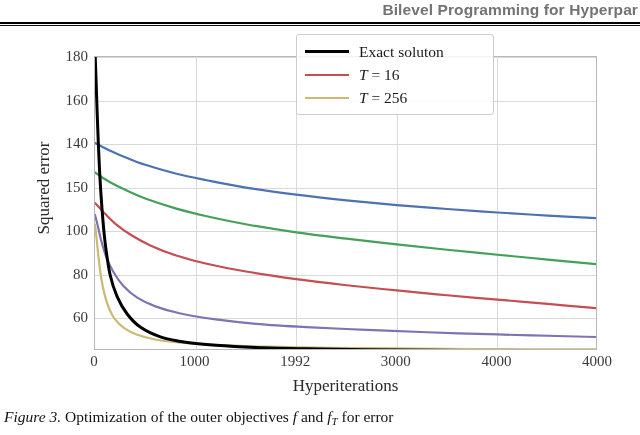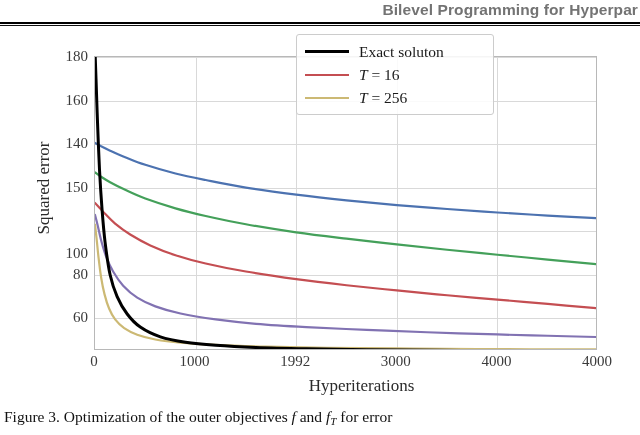--- a/index.html
+++ b/index.html
@@ -93,21 +93,21 @@
     top: 0;
     transform: translateX(-50%);
     font-size: 15px;
     color: #3a3a3a;
     font-family: "Liberation Serif", "DejaVu Serif", serif;
     white-space: nowrap;
     line-height: 1;
   }
   #xlabel {
     position: absolute;
-    left: 110px; top: 348px; width: 503px;
+    left: 94px; top: 348px; width: 503px;
     text-align: center;
     font-size: 17px;
     color: #2b2b2b;
     font-family: "Liberation Serif", "DejaVu Serif", serif;
   }
   #ylabel {
     position: absolute;
     left: -86px; top: 150px;
     width: 260px;
     text-align: center;
@@ -152,41 +152,41 @@
   #caption {
     position: absolute;
     left: 4px; top: 408px;
     width: 640px;
     font-size: 15.5px;
     color: #111;
     font-family: "Liberation Serif", "DejaVu Serif", serif;
     white-space: nowrap;
     line-height: 1.15;
   }
-  #caption .fig-num { }
+  #caption .fig-num { font-style: italic; }
   #caption .mathit { font-style: italic; }
   #caption .sub { font-size: 11px; vertical-align: -0.25em; font-style: italic; }
 </style>
 </head>
 <body>
 
 <div id="page">
 
   <div id="header-band">
     <div id="header-title">Bilevel Programming for Hyperpar</div>
     <div id="header-rule"></div>
     <div id="header-rule2"></div>
   </div>
 
   <div id="figure">
 
     <div id="ytick-wrap">
         <div class="ytick" style="top: 254.333px;">60</div>
         <div class="ytick" style="top: 210.778px;">80</div>
-        <div class="ytick" style="top: 167.222px; margin-top: 23px;">100</div>
+        <div class="ytick" style="top: 167.222px;">100</div>
         <div class="ytick" style="top: 123.667px;">150</div>
         <div class="ytick" style="top: 80.1111px;">140</div>
         <div class="ytick" style="top: 36.5556px;">160</div>
         <div class="ytick" style="top: -7px;">180</div>
       </div>
 
     <div id="axes">
         <div class="gridline-v" style="left: 402.4px;"></div>
         <div class="gridline-v" style="left: 301.8px;"></div>
         <div class="gridline-v" style="left: 201.2px;"></div>

